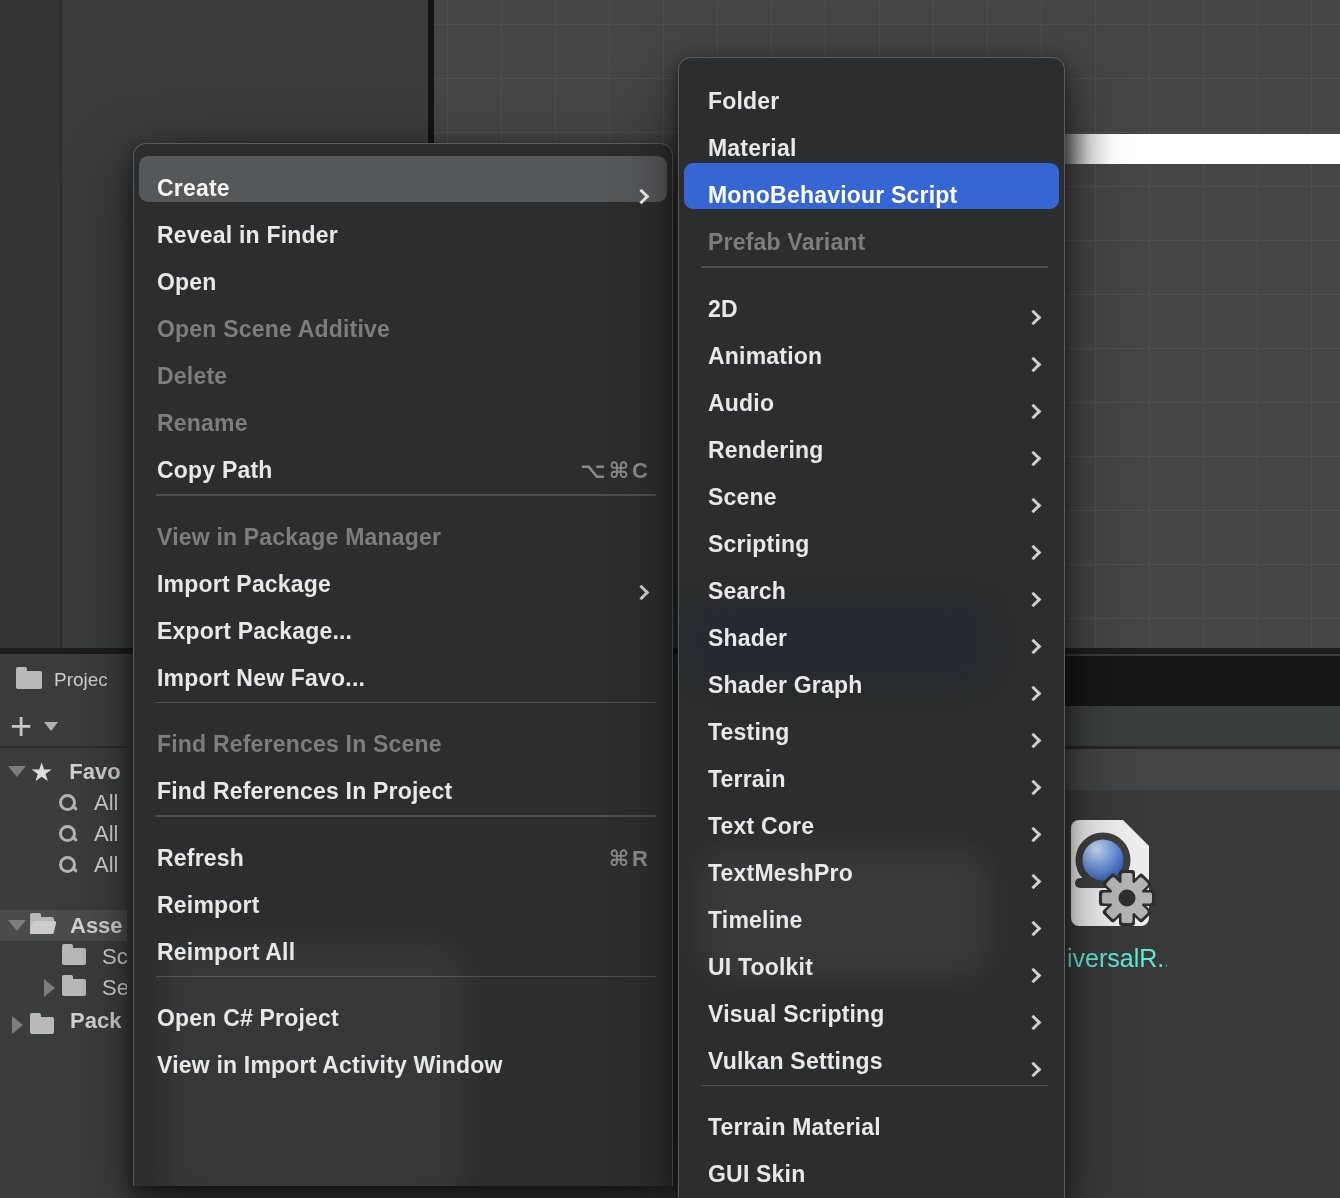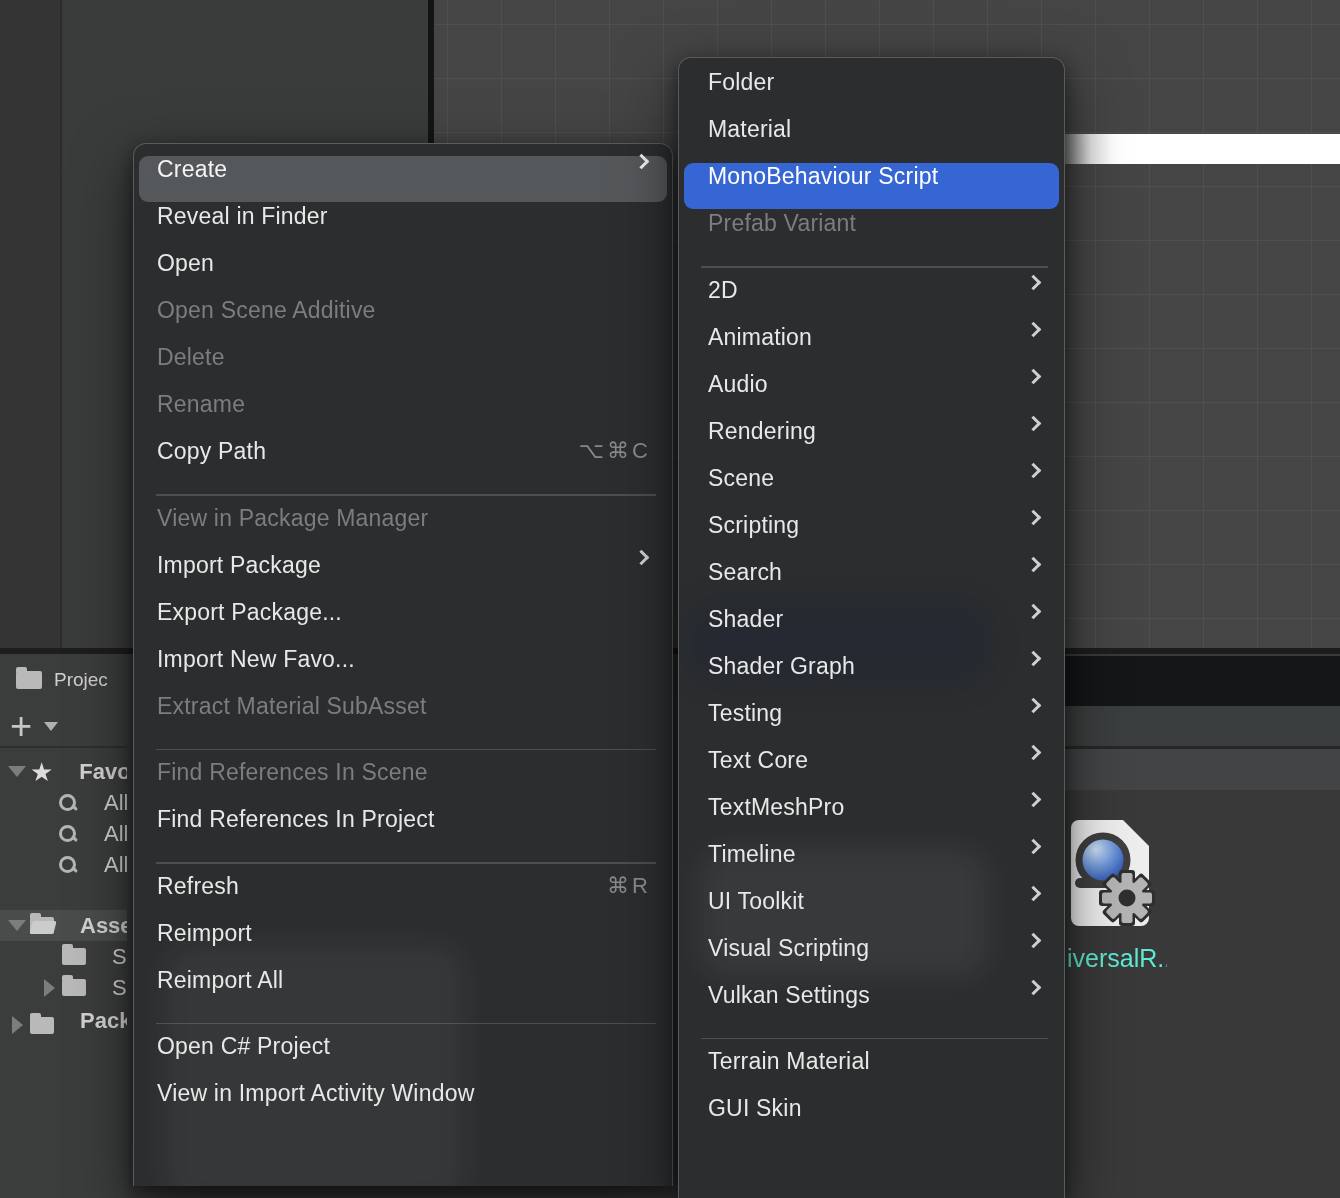--- a/index.html
+++ b/index.html
@@ -39,21 +39,21 @@
   
   .tree-panel{left:0;top:654px;width:127px;height:544px;background:#3b3c3c;overflow:hidden;z-index:2}
   .tab-row{display:flex;align-items:center;height:52px;padding-left:16px;white-space:nowrap}
   .tab-row .tlabel{font-size:19px;color:#cfcfcf;margin-left:12px}
   .toolbar-row{display:flex;align-items:center;height:42px;padding-left:10px;border-bottom:2px solid #2e2e2e}
   .plus{font-size:38px;font-weight:300;color:#c6c6c6;line-height:38px}
   .caret-down{width:0;height:0;border-left:7px solid transparent;border-right:7px solid transparent;border-top:9px solid #b0b0b0;margin-left:12px}
   .trow{display:flex;align-items:center;height:31px;white-space:nowrap;color:#d2d2d2;font-size:22px}
   .trow.bold{font-weight:bold}
   .trow.selected{background:#4a4c4c}
-  .trow .tlabel{margin-left:26px}
+  .trow .tlabel{margin-left:16px}
   .expander{width:26px;display:inline-flex;justify-content:center;flex:none}
   .exp-open{width:0;height:0;border-left:9px solid transparent;border-right:9px solid transparent;border-top:11px solid #7d7d7d}
   .exp-closed{width:0;height:0;border-top:9px solid transparent;border-bottom:9px solid transparent;border-left:11px solid #7d7d7d}
   .star{color:#dcdcdc;font-size:26px;line-height:26px}
   .folder{width:24px;height:17px;background:#b9b9b9;border-radius:2px;position:relative;flex:none}
   .folder::before{content:"";position:absolute;top:-4px;left:0;width:11px;height:5px;background:#b9b9b9;border-radius:2px 2px 0 0}
   .folder.open::after{content:"";position:absolute;left:1px;top:4px;width:24px;height:13px;background:#cccccc;transform:skewX(-14deg);border-radius:2px}
   .folder.big{width:26px;height:18px}
   .mag{width:20px;height:20px;position:relative;flex:none}
   .mag::before{content:"";position:absolute;left:1px;top:1px;width:11px;height:11px;border:3px solid #b5b5b5;border-radius:50%}
@@ -73,24 +73,24 @@
     position:absolute;background:var(--menu-bg);
     border:1.5px solid rgba(150,150,150,0.45);
     border-bottom:none;
     border-radius:13px 13px 0 0;
     box-shadow:0 22px 60px rgba(0,0,0,0.55),0 6px 18px rgba(0,0,0,0.45);
     overflow:hidden;z-index:10;
   }
   #context-menu{left:133px;top:143px;width:540px;height:1043px;padding-top:11px}
   #create-submenu{left:678px;top:57px;width:387px;height:1141px;padding-top:10px}
   .mi{
-    position:relative;display:flex;align-items:flex-start;
+    position:relative;display:flex;align-items:flex-end;
     height:46px;margin:1px 5px;border-radius:9px;
     padding:0 16px 0 18px;font-size:23px;color:var(--text);
-    letter-spacing:.2px;cursor:default;white-space:nowrap;
+    letter-spacing:.2px;cursor:default;white-space:nowrap;font-weight:bold;
   }
   #create-submenu .mi{padding-left:24px}
   .mi.disabled{color:var(--disabled)}
   .mi.hover{background:var(--hover-gray);color:#f4f4f4}
   .mi.selected{background:var(--accent-blue);color:#ffffff}
   .mi .sc{margin-left:auto;color:var(--shortcut);font-size:22px;letter-spacing:3px}
   .mi .chev{
     margin-left:auto;width:11px;height:11px;flex:none;
     border:solid #d0d0d0;border-width:3px 3px 0 0;transform:rotate(45deg);margin-right:4px;
   }
@@ -253,23 +253,20 @@
       <div class="mi">
         <span class="mi-label">Import Package</span>
         <span class="chev"></span>
       </div>
       <div class="mi">
         <span class="mi-label">Export Package...</span>
       </div>
       <div class="mi">
         <span class="mi-label">Import New Favo...</span>
       </div>
-      <div class="mi disabled">
-        <span class="mi-label">Extract Material SubAsset</span>
-      </div>
       <div class="msep"></div>
       <div class="mi disabled">
         <span class="mi-label">Find References In Scene</span>
       </div>
       <div class="mi">
         <span class="mi-label">Find References In Project</span>
       </div>
       <div class="msep"></div>
       <div class="mi">
         <span class="mi-label">Refresh</span>
@@ -340,20 +337,24 @@
       </div>
       <div class="mi">
         <span class="mi-label">Shader Graph</span>
         <span class="chev"></span>
       </div>
       <div class="mi">
         <span class="mi-label">Testing</span>
         <span class="chev"></span>
       </div>
       <div class="mi">
+        <span class="mi-label">Terrain</span>
+        <span class="chev"></span>
+      </div>
+      <div class="mi">
         <span class="mi-label">Text Core</span>
         <span class="chev"></span>
       </div>
       <div class="mi">
         <span class="mi-label">TextMeshPro</span>
         <span class="chev"></span>
       </div>
       <div class="mi">
         <span class="mi-label">Timeline</span>
         <span class="chev"></span>

